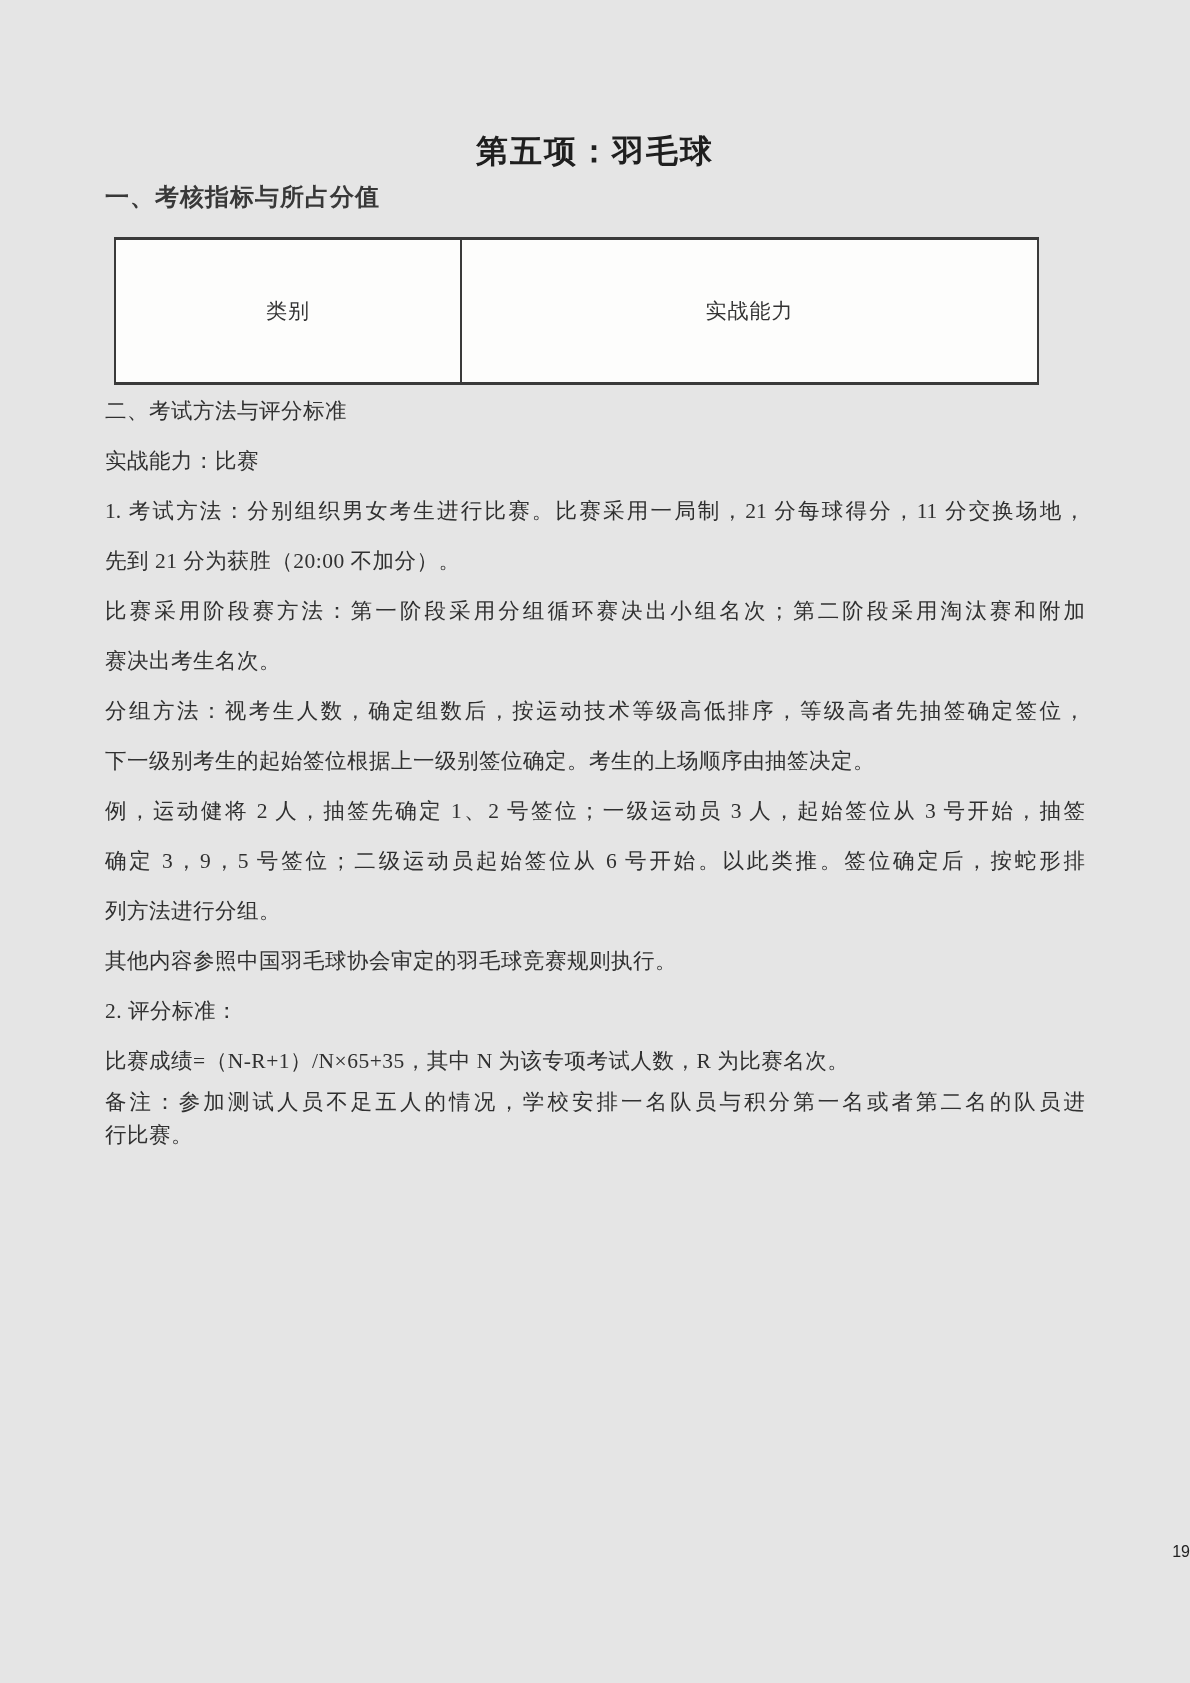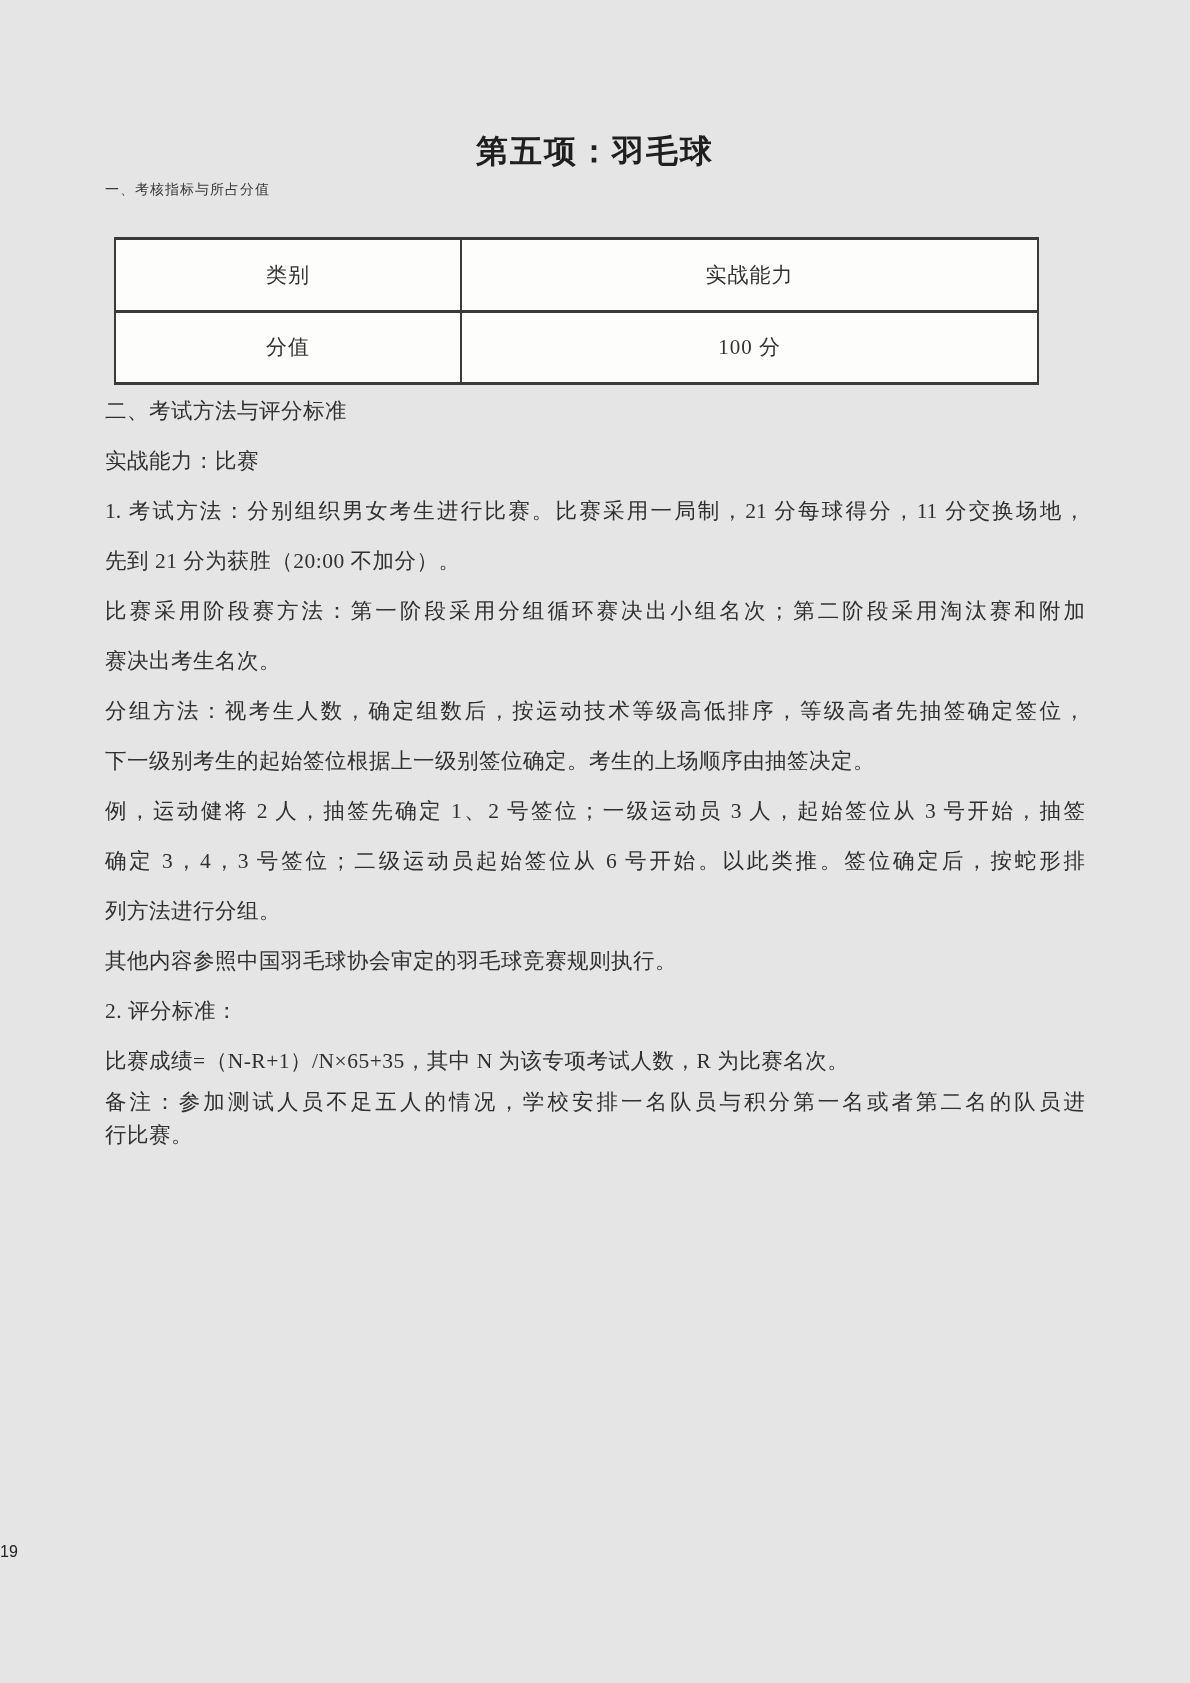--- a/index.html
+++ b/index.html
@@ -26,23 +26,24 @@
     font-size: 32px;
     font-weight: bold;
     letter-spacing: 2px;
     color: #1f1f1f;
     margin: 0;
   }
   .sec1-heading {
     position: absolute;
     top: 181px;
     left: 105px;
-    font-size: 14px;
+    font-size: 24px;
     color: #383838;
     letter-spacing: 1px;
+    font-weight: bold;
   }
   .score-table {
     position: absolute;
     top: 237px;
     left: 114px;
     width: 923px;
     height: 148px;
     border-collapse: collapse;
     table-layout: fixed;
     background: #fdfdfc;
@@ -87,21 +88,21 @@
   }
   .remark .line {
     height: 33px;
     line-height: 33px;
   }
   .page-number {
     position: absolute;
     top: 1543px;
     left: 0;
     width: 1190px;
-    text-align: left;
+    text-align: right;
     font-size: 16px;
     color: #222222;
     font-family: "Liberation Sans", "DejaVu Sans", sans-serif;
   }
 </style>
 </head>
 <body>
 
 <div class="page">
 
@@ -112,38 +113,34 @@
   <table class="score-table">
     <colgroup>
         <col class="c1">
         <col class="c2">
       </colgroup>
     <tbody>
       <tr>
         <td>类别</td>
         <td>实战能力</td>
       </tr>
-      <tr>
-        <td>分值</td>
-        <td>100 分</td>
-      </tr>
     </tbody>
   </table>
 
   <div class="body-text">
     <div class="line">二、考试方法与评分标准</div>
     <div class="line">实战能力：比赛</div>
     <div class="line j">1. 考试方法：分别组织男女考生进行比赛。比赛采用一局制，21 分每球得分，11 分交换场地，</div>
     <div class="line">先到 21 分为获胜（20:00 不加分）。</div>
     <div class="line j">比赛采用阶段赛方法：第一阶段采用分组循环赛决出小组名次；第二阶段采用淘汰赛和附加</div>
     <div class="line">赛决出考生名次。</div>
     <div class="line j">分组方法：视考生人数，确定组数后，按运动技术等级高低排序，等级高者先抽签确定签位，</div>
     <div class="line">下一级别考生的起始签位根据上一级别签位确定。考生的上场顺序由抽签决定。</div>
     <div class="line j">例，运动健将 2 人，抽签先确定 1、2 号签位；一级运动员 3 人，起始签位从 3 号开始，抽签</div>
-    <div class="line j">确定 3，4，3 号签位；二级运动员起始签位从 6 号开始。以此类推。签位确定后，按蛇形排</div>
+    <div class="line j">确定 3，9，5 号签位；二级运动员起始签位从 6 号开始。以此类推。签位确定后，按蛇形排</div>
     <div class="line">列方法进行分组。</div>
     <div class="line">其他内容参照中国羽毛球协会审定的羽毛球竞赛规则执行。</div>
     <div class="line">2. 评分标准：</div>
     <div class="line">比赛成绩=（N-R+1）/N×65+35，其中 N 为该专项考试人数，R 为比赛名次。</div>
 
     <div class="remark">
       <div class="line j">备注：参加测试人员不足五人的情况，学校安排一名队员与积分第一名或者第二名的队员进</div>
       <div class="line">行比赛。</div>
     </div>
   </div>

